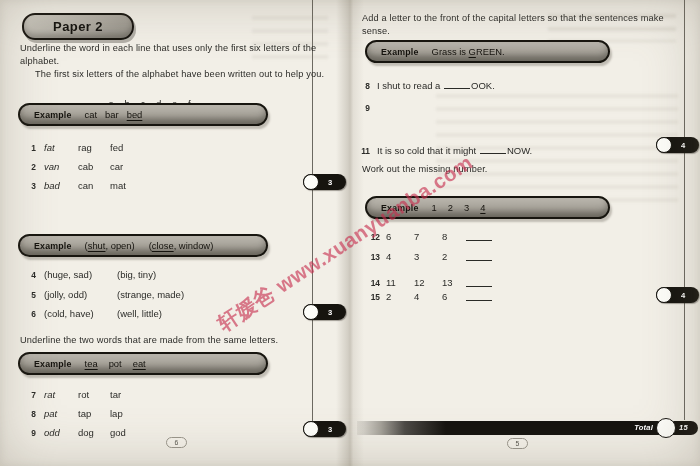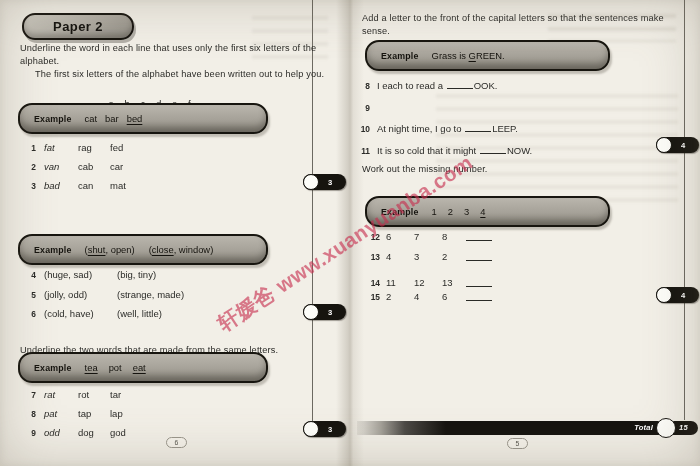--- a/index.html
+++ b/index.html
@@ -29,21 +29,21 @@
     display:flex; align-items:center; justify-content:center;
     font-weight:bold; font-size:13px; letter-spacing:0.4px; color:#14120e;
   }
 
   .para { position:absolute; font-size:9.2px; line-height:12.5px; letter-spacing:0.15px; color:#2b2b28; }
   .nowrap { white-space:nowrap; }
   .letters { position:absolute; left:20px; top:84px; width:260px; text-align:center;
              font-size:9.6px; word-spacing:6px; letter-spacing:1px;margin-top:14px; }
 
   .xbar {
-    position:absolute; height:31px; border:2px solid #17150f; border-radius:14px;
+    position:absolute; height:23px; border:2px solid #17150f; border-radius:14px;
     background:linear-gradient(180deg, #bab6ad 0%, #a5a198 55%, #8d897f 100%);
     box-shadow:inset 0 -5px 6px rgba(40,38,32,0.35), 2px 3px 2px rgba(70,62,50,0.28);
     display:flex; align-items:center; padding:0 0 0 14px; font-size:9.4px; color:#15130e;
   }
   .xlabel { font-weight:bold; font-size:8.8px; letter-spacing:0.2px; margin-right:13px; flex-shrink:0; }
   .xw { margin-right:8px; white-space:nowrap; }
   .gap14 { margin-right:14px; } .gap11 { margin-right:11px; }
   .u { text-decoration:underline; text-decoration-thickness:1.3px; text-underline-offset:2px; }
 
   .lrow { position:absolute; left:24px; width:280px; height:12px; font-size:9.5px; }
@@ -169,21 +169,21 @@
       <span class="n">6</span>
       <span class="g1">(cold, have)</span>
       <span class="g2">(well, little)</span>
     </div>
 
   <div class="stab" style="left:303px; top:304px;">
       <span class="scirc"></span>
       <span class="sval">3</span>
     </div>
 
-  <div class="para nowrap" style="left:20px; top:344px;">Underline the two words that are made from the same letters.</div>
+  <div class="para nowrap" style="left:20px; top:334px;">Underline the two words that are made from the same letters.</div>
 
   <div class="xbar" style="left:18px; top:352px; width:250px;">
     <span class="xlabel">Example</span>
     <span class="xw u gap11">tea</span>
     <span class="xw gap11">pot</span>
     <span class="xw u">eat</span>
   </div>
 
   <div class="lrow" style="top:389px;">
       <span class="n">7</span>
@@ -215,28 +215,24 @@
 
   <div class="para" style="left:362px; top:12px; width:322px;">Add a letter to the front of the capital letters so that the sentences make sense.</div>
 
   <div class="xbar" style="left:365px; top:40px; width:245px;">
     <span class="xlabel">Example</span>
     <span class="xw"><span>Grass is </span><span class="u">G</span><span>REEN.</span></span>
   </div>
 
   <div class="r4row" style="top:80px;">
       <span class="n">8</span>
-      <span class="t"><span>I each to read a </span><span class="blank"></span><span>OOK.</span></span>
+      <span class="t"><span>I shut to read a </span><span class="blank"></span><span>OOK.</span></span>
     </div>
   <div class="r4row" style="top:102px;">
       <span class="n">9</span>
-    </div>
-  <div class="r4row" style="top:123px;">
-      <span class="n">10</span>
-      <span class="t"><span>At night time, I go to </span><span class="blank"></span><span>LEEP.</span></span>
     </div>
   <div class="r4row" style="top:145px;">
       <span class="n">11</span>
       <span class="t"><span>It is so cold that it might </span><span class="blank"></span><span>NOW.</span></span>
     </div>
 
   <div class="stab" style="left:656px; top:137px;">
       <span class="scirc"></span>
       <span class="sval">4</span>
     </div>

